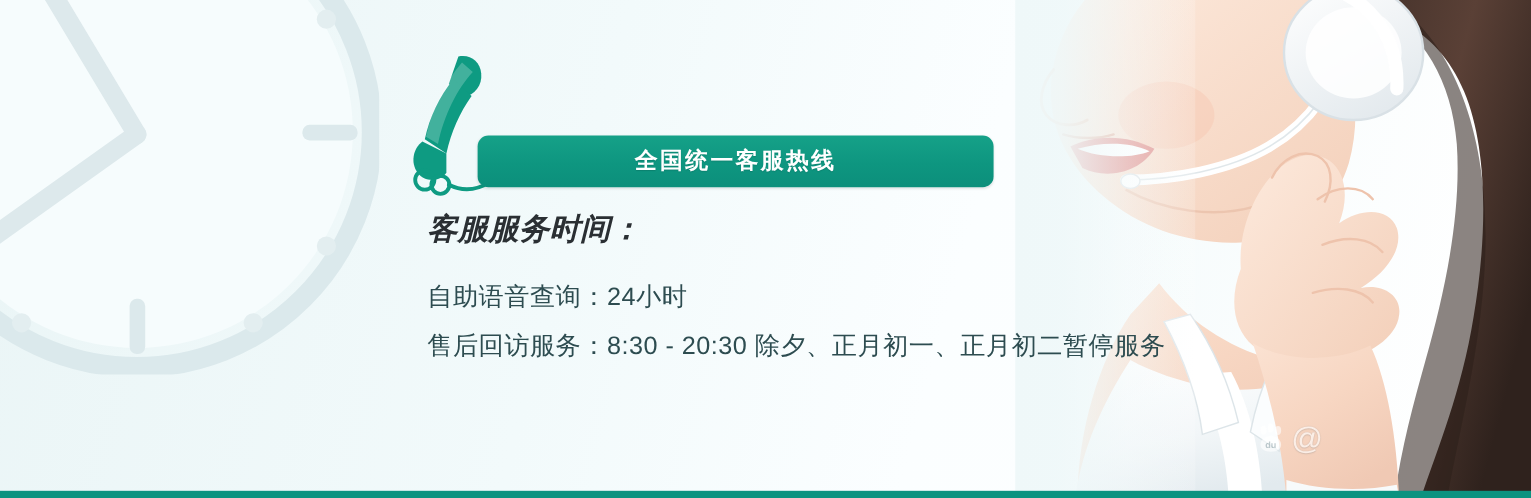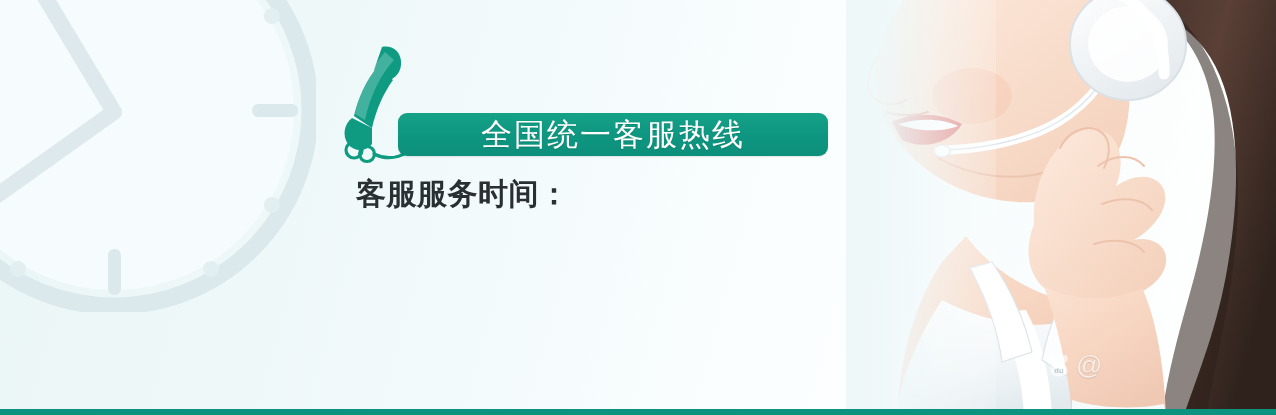--- a/index.html
+++ b/index.html
@@ -67,43 +67,44 @@
     height: 43px;
     border-radius: 9px;
     background: linear-gradient(180deg, #15a188 0%, #0e9680 55%, #0c8f7b 100%);
     box-shadow: 0 1px 2px rgba(0,0,0,0.10);
     display: flex;
     align-items: center;
     justify-content: center;
   }
   .pill-text {
     color: #ffffff;
-    font-size: 31px;
-    font-weight: normal;
+    font-size: 19px;
+    font-weight: bold;
     letter-spacing: 2px;
     line-height: 1;
     white-space: nowrap;
     text-shadow: 0 1px 1px rgba(0,0,0,0.13);
   }
 
   
   .info {
     position: absolute;
     left: 356px;
     top: 179px;
     width: 700px;
   }
   .info-heading {
     color: #2a2f33;
-    font-size: 30px;
+    font-size: 25px;
     font-weight: bold;
     line-height: 1;
     letter-spacing: 0.5px;
     margin: 0 0 33px 0;
     white-space: nowrap;
+    font-style: italic;
   }
   .info-line {
     color: #2d4c50;
     font-size: 21px;
     line-height: 1;
     letter-spacing: 0.4px;
     margin: 0 0 20px 0;
     white-space: nowrap;
   }
   .info-line:last-child { margin-bottom: 0; }
@@ -277,20 +278,22 @@
       </g>
     </svg>
   </div>
 
   <div class="pill">
     <span class="pill-text">全国统一客服热线</span>
   </div>
 
   <div class="info">
     <div class="info-heading">客服服务时间：</div>
+    <div class="info-line">自助语音查询：24小时</div>
+    <div class="info-line">售后回访服务：8:30 - 20:30 除夕、正月初一、正月初二暂停服务</div>
   </div>
 
   <div class="watermark">
     <span class="wm-paw">
       <svg width="26" height="26" viewBox="0 0 26 26" aria-hidden="true">
         <g fill="#ffffff" opacity="0.95">
           <ellipse cx="7" cy="6.5" rx="2.6" ry="3.8"></ellipse>
           <ellipse cx="13" cy="4.6" rx="2.6" ry="3.9"></ellipse>
           <ellipse cx="19" cy="6.8" rx="2.6" ry="3.7"></ellipse>
           <path d="M13 11.2 C17.6 11.2 21.6 14.6 21.6 18.6 C21.6 22.2 18.2 24.4 13 24.4 C7.8 24.4 4.4 22.2 4.4 18.6 C4.4 14.6 8.4 11.2 13 11.2 Z"></path>

